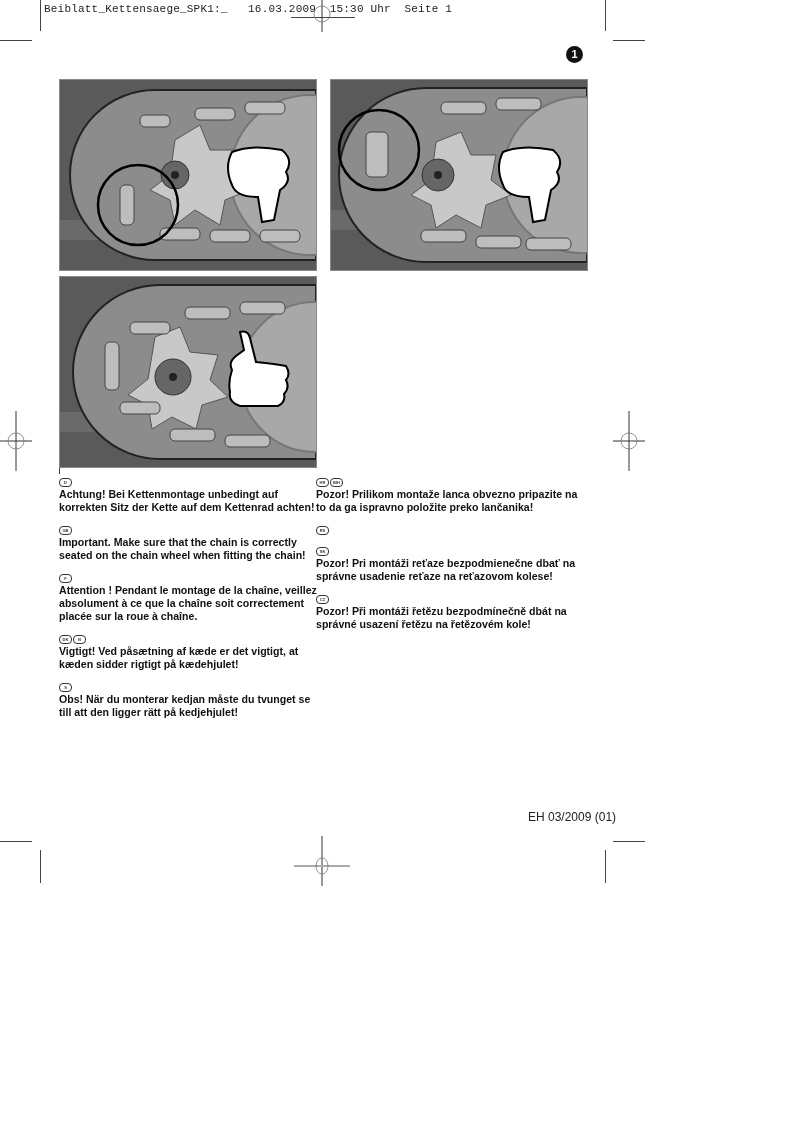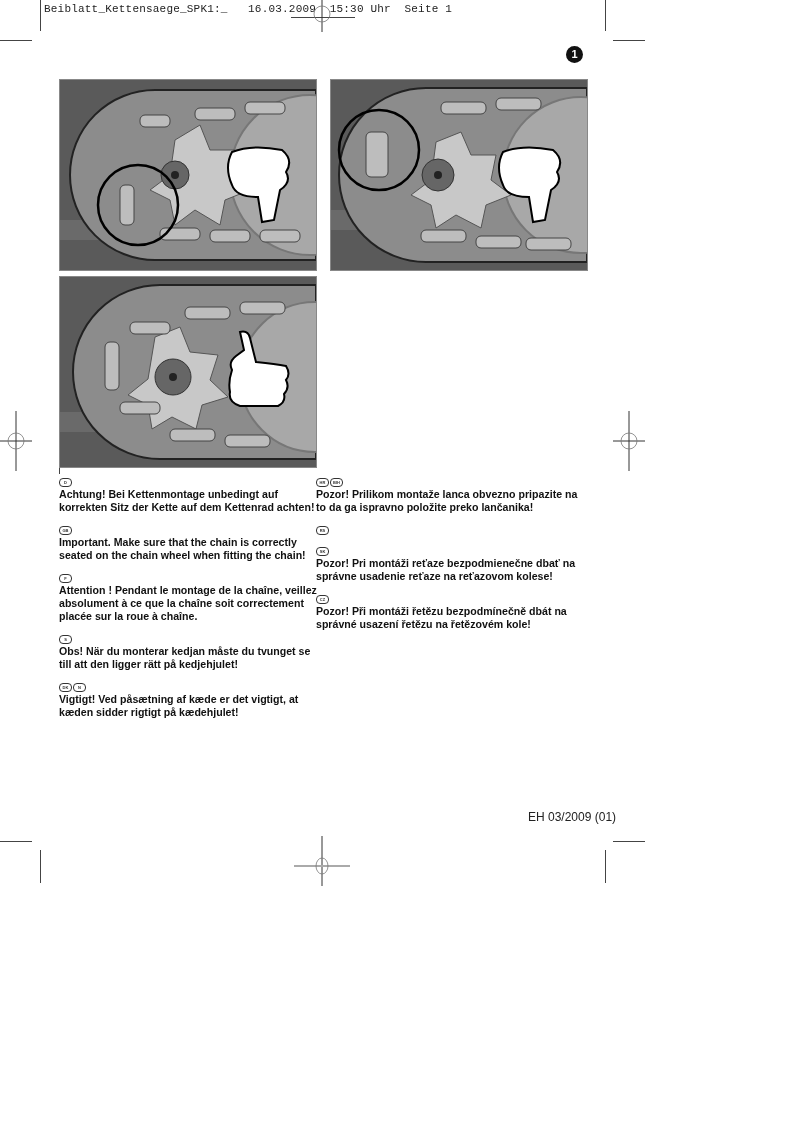--- a/index.html
+++ b/index.html
@@ -142,30 +142,30 @@
     <div class="txt">Important. Make sure that the chain is correctly seated on the chain wheel when fitting the chain!</div>
   </div>
   <div class="block">
     <div class="flags">
         <span class="flag">F</span>
       </div>
     <div class="txt">Attention ! Pendant le montage de la chaîne, veillez absolument à ce que la chaîne soit correctement placée sur la roue à chaîne.</div>
   </div>
   <div class="block">
     <div class="flags">
-        <span class="flag">S</span>
-      </div>
-    <div class="txt">Obs! När du monterar kedjan måste du tvunget se till att den ligger rätt på kedjehjulet!</div>
-  </div>
-  <div class="block">
-    <div class="flags">
       <span class="flag">DK</span>
       <span class="flag">N</span>
     </div>
     <div class="txt">Vigtigt! Ved påsætning af kæde er det vigtigt, at kæden sidder rigtigt på kædehjulet!</div>
+  </div>
+  <div class="block">
+    <div class="flags">
+        <span class="flag">S</span>
+      </div>
+    <div class="txt">Obs! När du monterar kedjan måste du tvunget se till att den ligger rätt på kedjehjulet!</div>
   </div>
 </div>
 
 <div class="col" style="left:316px;top:478px;">
   <div class="block">
     <div class="flags">
       <span class="flag">HR</span>
       <span class="flag">BIH</span>
     </div>
     <div class="txt">Pozor! Prilikom montaže lanca obvezno pripazite na to da ga ispravno položite preko lančanika!</div>

